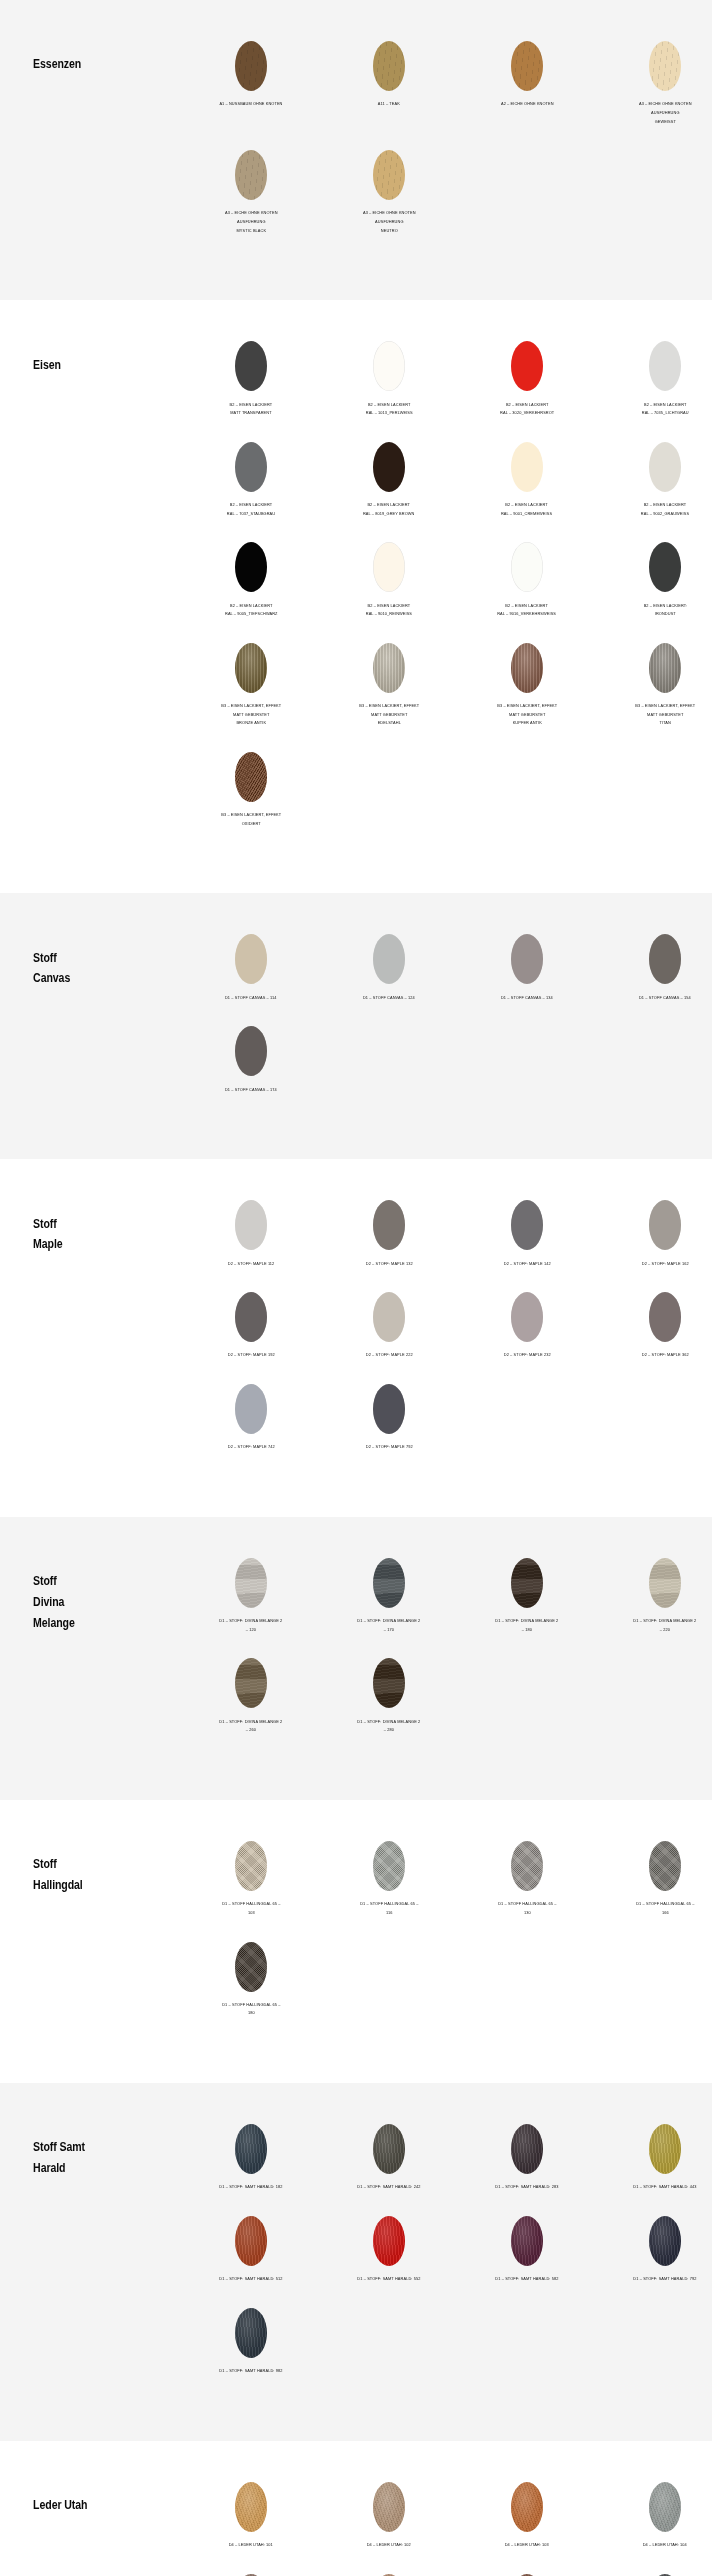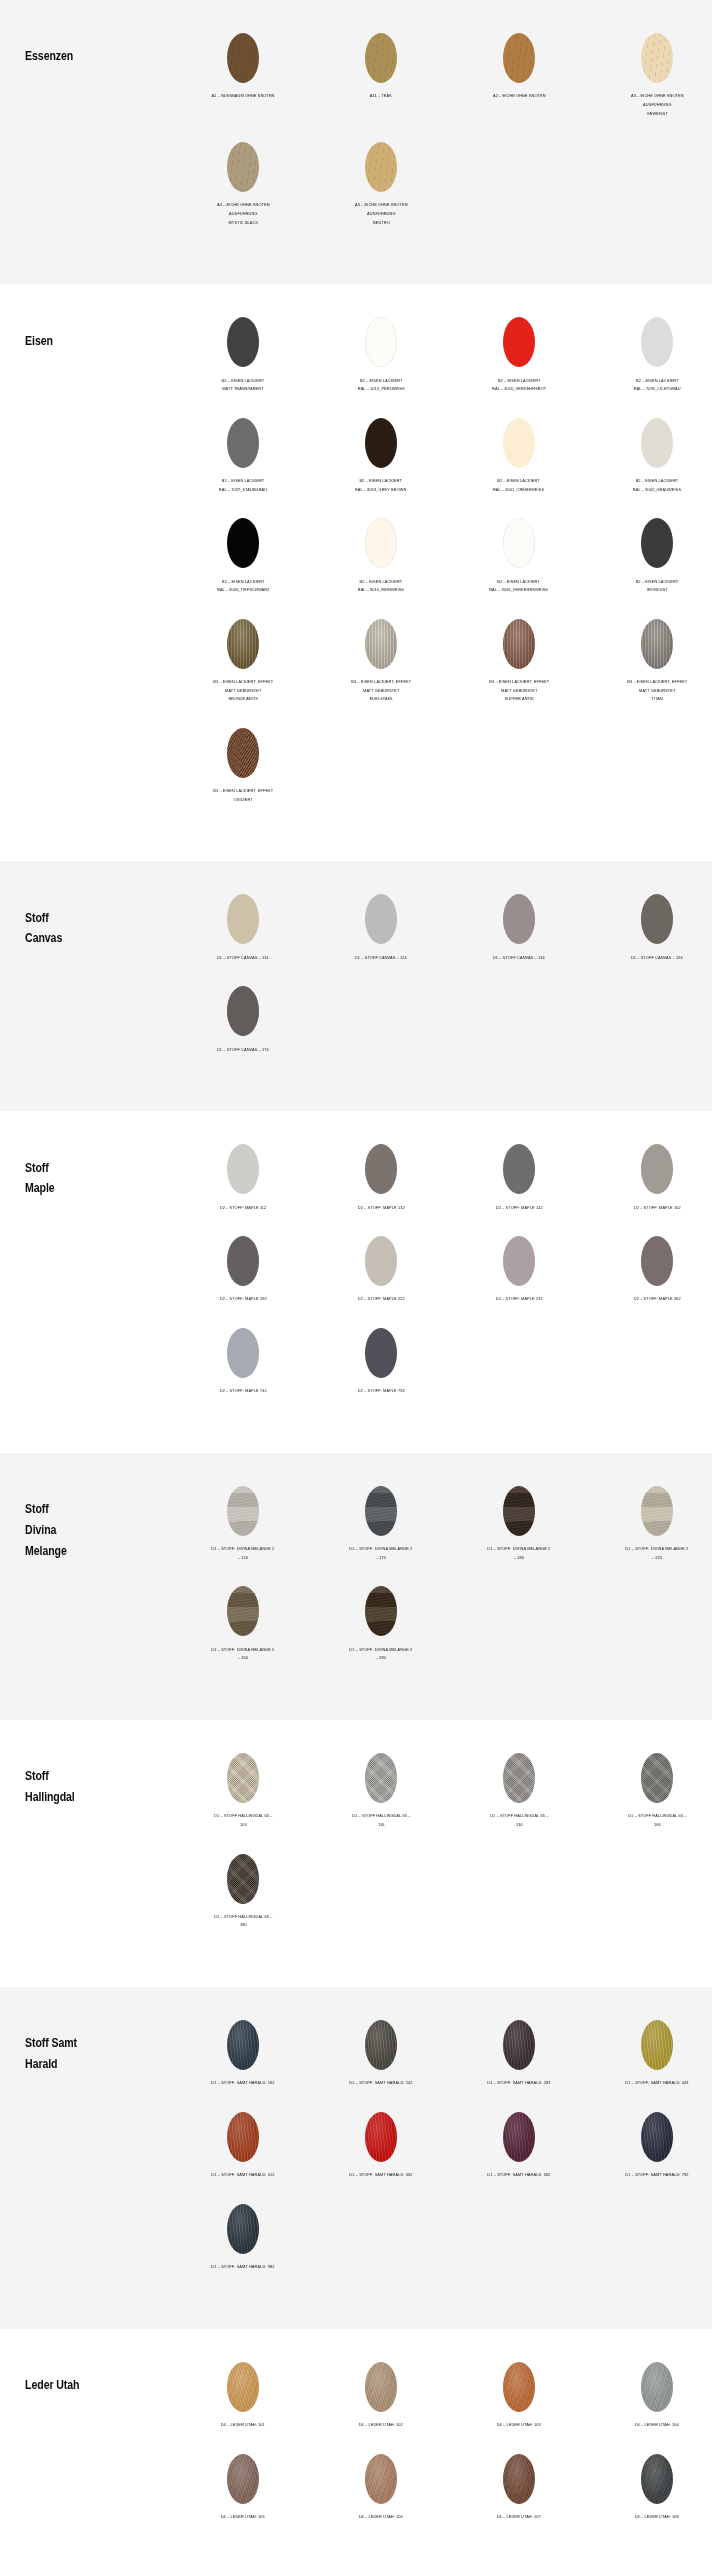--- a/index.html
+++ b/index.html
@@ -11,21 +11,21 @@
   }
   #page {
     width: 712px;
     margin: 0 auto;
     position: relative;
     overflow: hidden;
   }
   .section {
     width: 100%;
     position: relative;
-    padding: 4px;
+    padding: 12px;
   }
   .section.shade  { background: #f4f4f4; }
   .section.plain  { background: #ffffff; }
 
   .section-inner {
     display: flex;
     align-items: flex-start;
     padding: 29px 0 29px 0;
   }
   .section-title {

